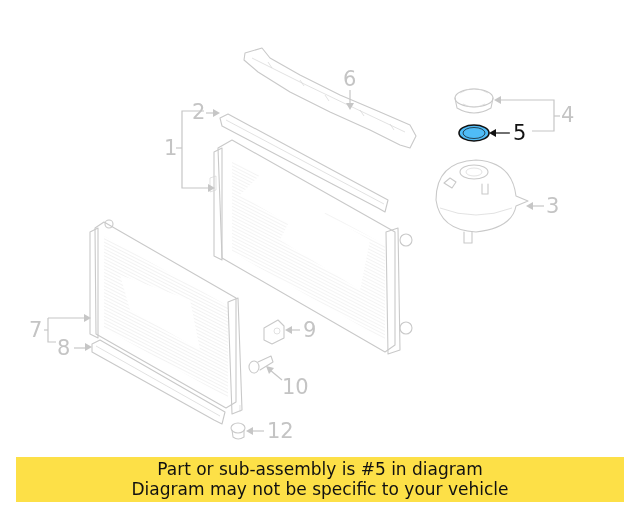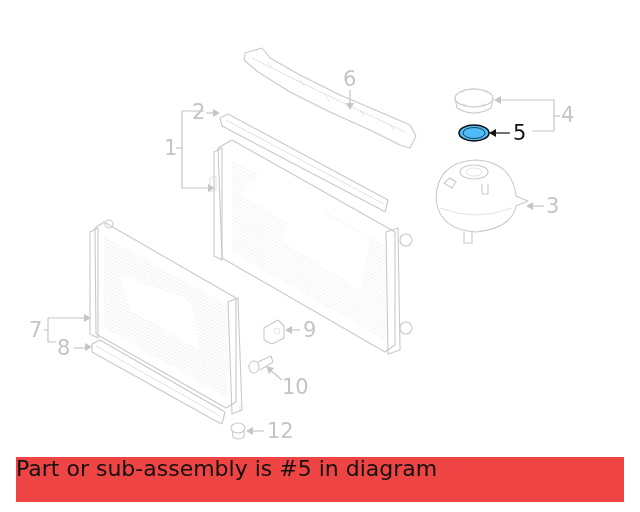--- a/index.html
+++ b/index.html
@@ -9,22 +9,22 @@
   #diagram svg { width: 640px; height: 455px; display: block; }
   .part { fill: none; stroke: #c9c9c9; stroke-width: 1.1; stroke-linejoin: round; stroke-linecap: round; }
   .part-thin { fill: none; stroke: #d6d6d6; stroke-width: 0.7; }
   .fin { stroke: #d2d2d2; stroke-width: 0.6; }
   .leader { fill: none; stroke: #c6c6c6; stroke-width: 1.2; }
   .arrowhead { fill: #c6c6c6; }
   .callout { position: absolute; font-size: 21px; color: #c4c4c4; line-height: 1;
              font-family: "DejaVu Sans", sans-serif; }
   .callout.active { color: #111111; }
   #banner { position: absolute; left: 16px; top: 457px; width: 608px; height: 45px;
-            background: #ef4444; color: #111111; 
-            font-size: 22px; line-height: 20px; padding-top: 2px; box-sizing: border-box; }
+            background: #fde047; color: #111111; text-align: center;
+            font-size: 17px; line-height: 20px; padding-top: 2px; box-sizing: border-box; }
   #banner div { white-space: nowrap; }
 </style>
 </head>
 <body>
 
 <div id="diagram">
   <svg viewBox="0 0 640 455" xmlns="http://www.w3.org/2000/svg">
     <defs>
       <pattern id="fins" width="3" height="3" patternUnits="userSpaceOnUse" patternTransform="rotate(27)">
         <line x1="0" y1="0" x2="3" y2="0" class="fin"></line>
@@ -155,13 +155,14 @@
   <div class="callout" style="left:343px;top:69px;">6</div>
   <div class="callout" style="left:29px;top:320px;">7</div>
   <div class="callout" style="left:57px;top:338px;">8</div>
   <div class="callout" style="left:303px;top:320px;">9</div>
   <div class="callout" style="left:282px;top:377px;">10</div>
   <div class="callout" style="left:267px;top:421px;">12</div>
 </div>
 
 <div id="banner">
   <div>Part or sub-assembly is #5 in diagram</div>
+  <div>Diagram may not be specific to your vehicle</div>
 </div>
 
 </body></html>

